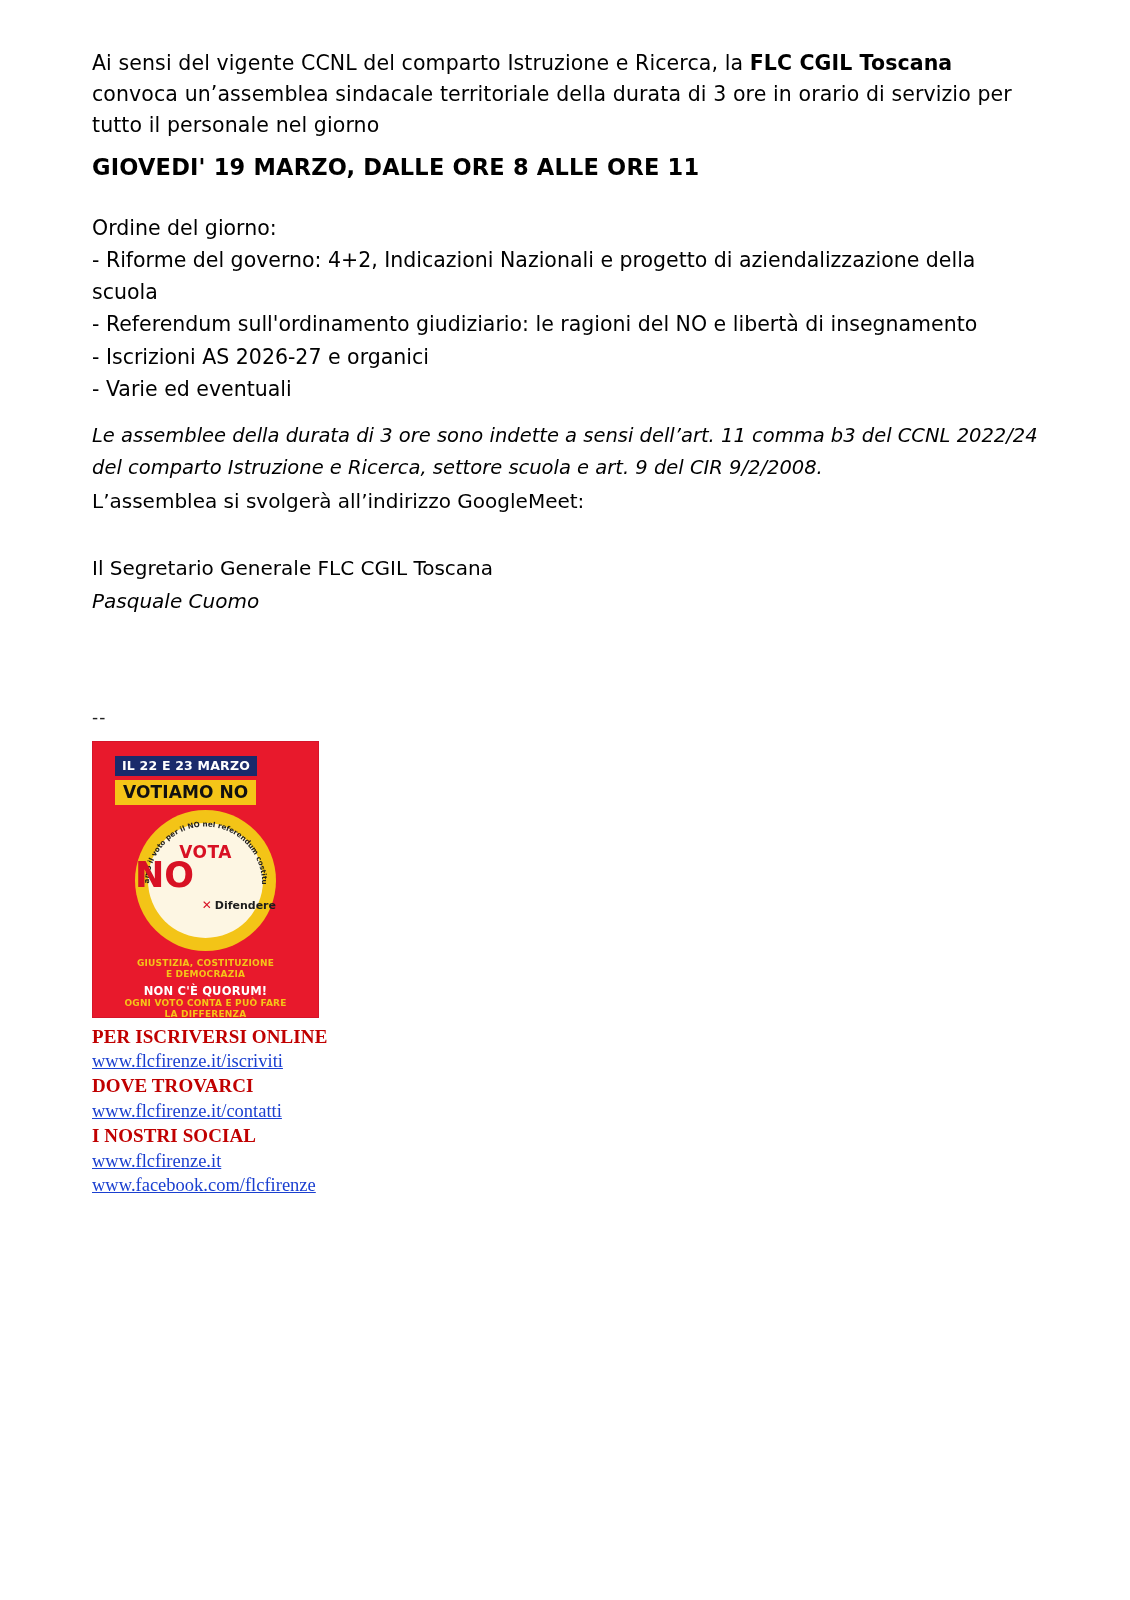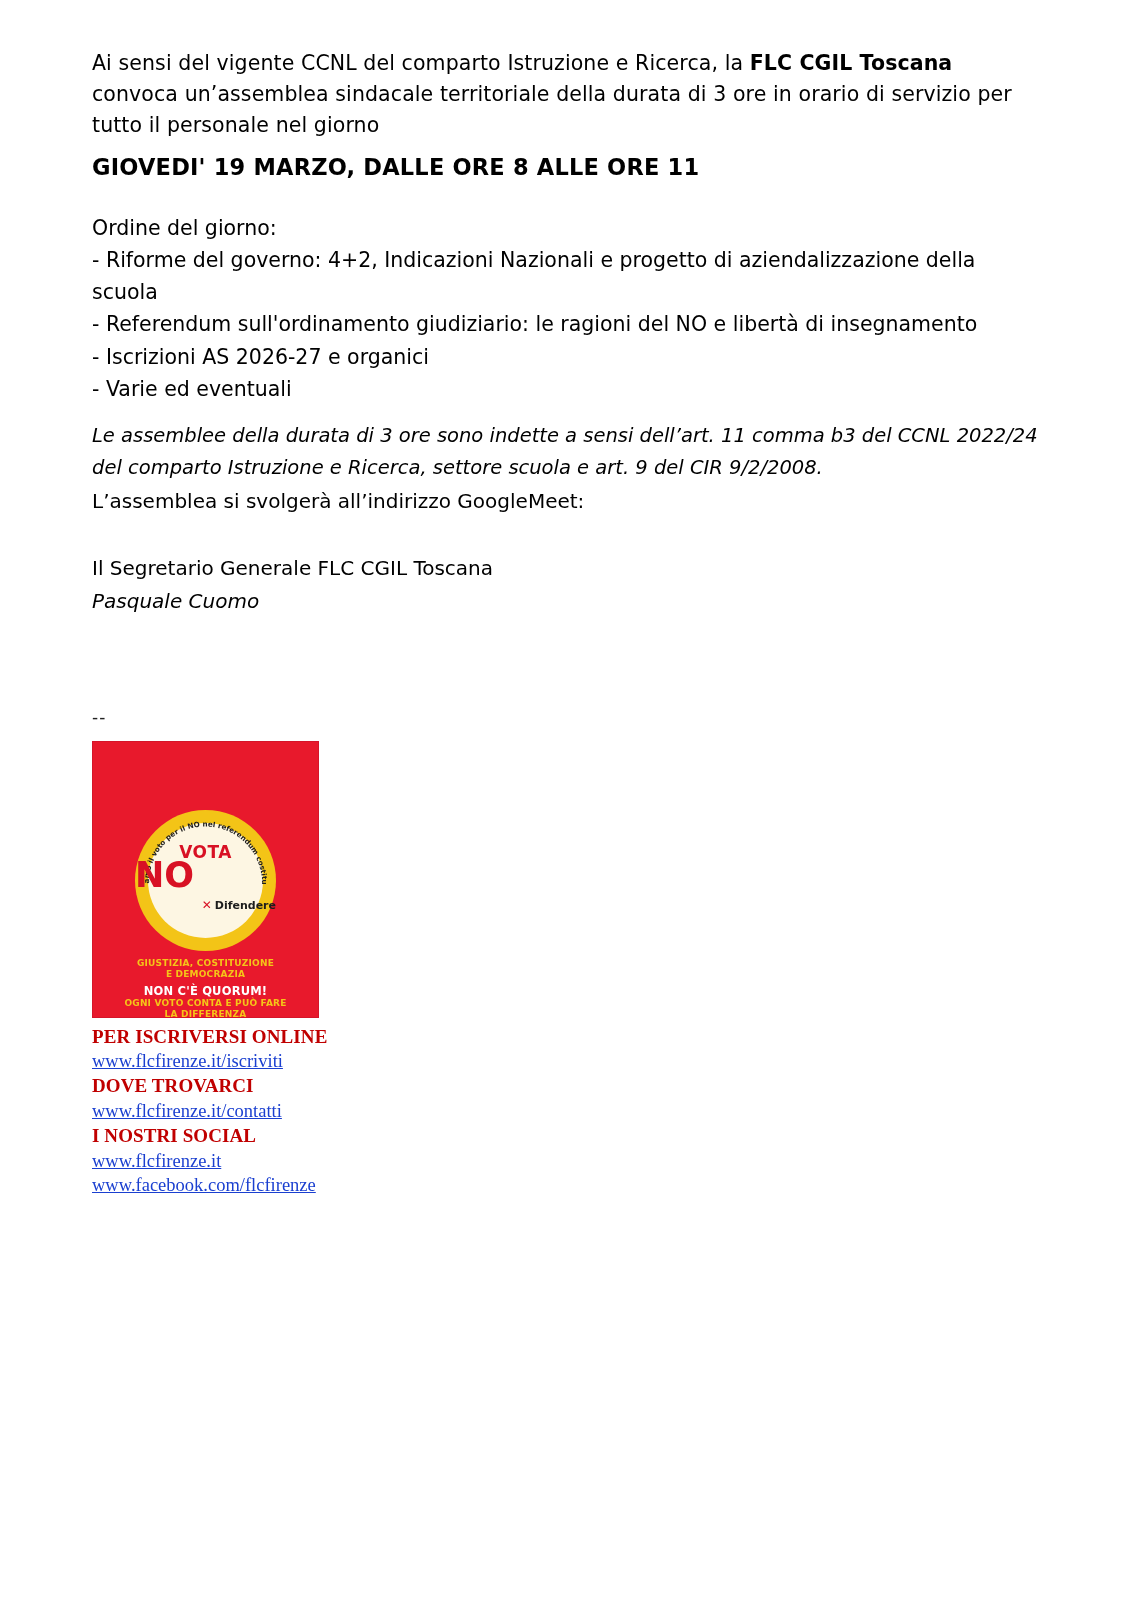--- a/index.html
+++ b/index.html
@@ -279,20 +279,24 @@
     <p class="meet-intro">L’assemblea si svolgerà all’indirizzo GoogleMeet:</p>
 
 
 
     <p class="sign-role">Il Segretario Generale FLC CGIL Toscana</p>
     <p class="sign-name">Pasquale Cuomo</p>
 
     <p class="sig-sep">--</p>
 
     <div class="poster">
+      <div class="poster-top">
+        <div class="poster-date">IL 22 E 23 MARZO</div><br>
+        <div class="poster-vote">VOTIAMO NO</div>
+      </div>
 
       <div class="seal">
         <div class="seal-inner"></div>
         <svg class="seal-arc" viewBox="0 0 141 141">
           <defs>
             <path id="arcpath" d="M 14,73 A 56.5,56.5 0 0 1 127,73"></path>
           </defs>
           <text>
             <textPath href="#arcpath" startOffset="50%" text-anchor="middle" id="arc-label">Sosteniamo il voto per il NO nel referendum costituzionale</textPath>
           </text>

